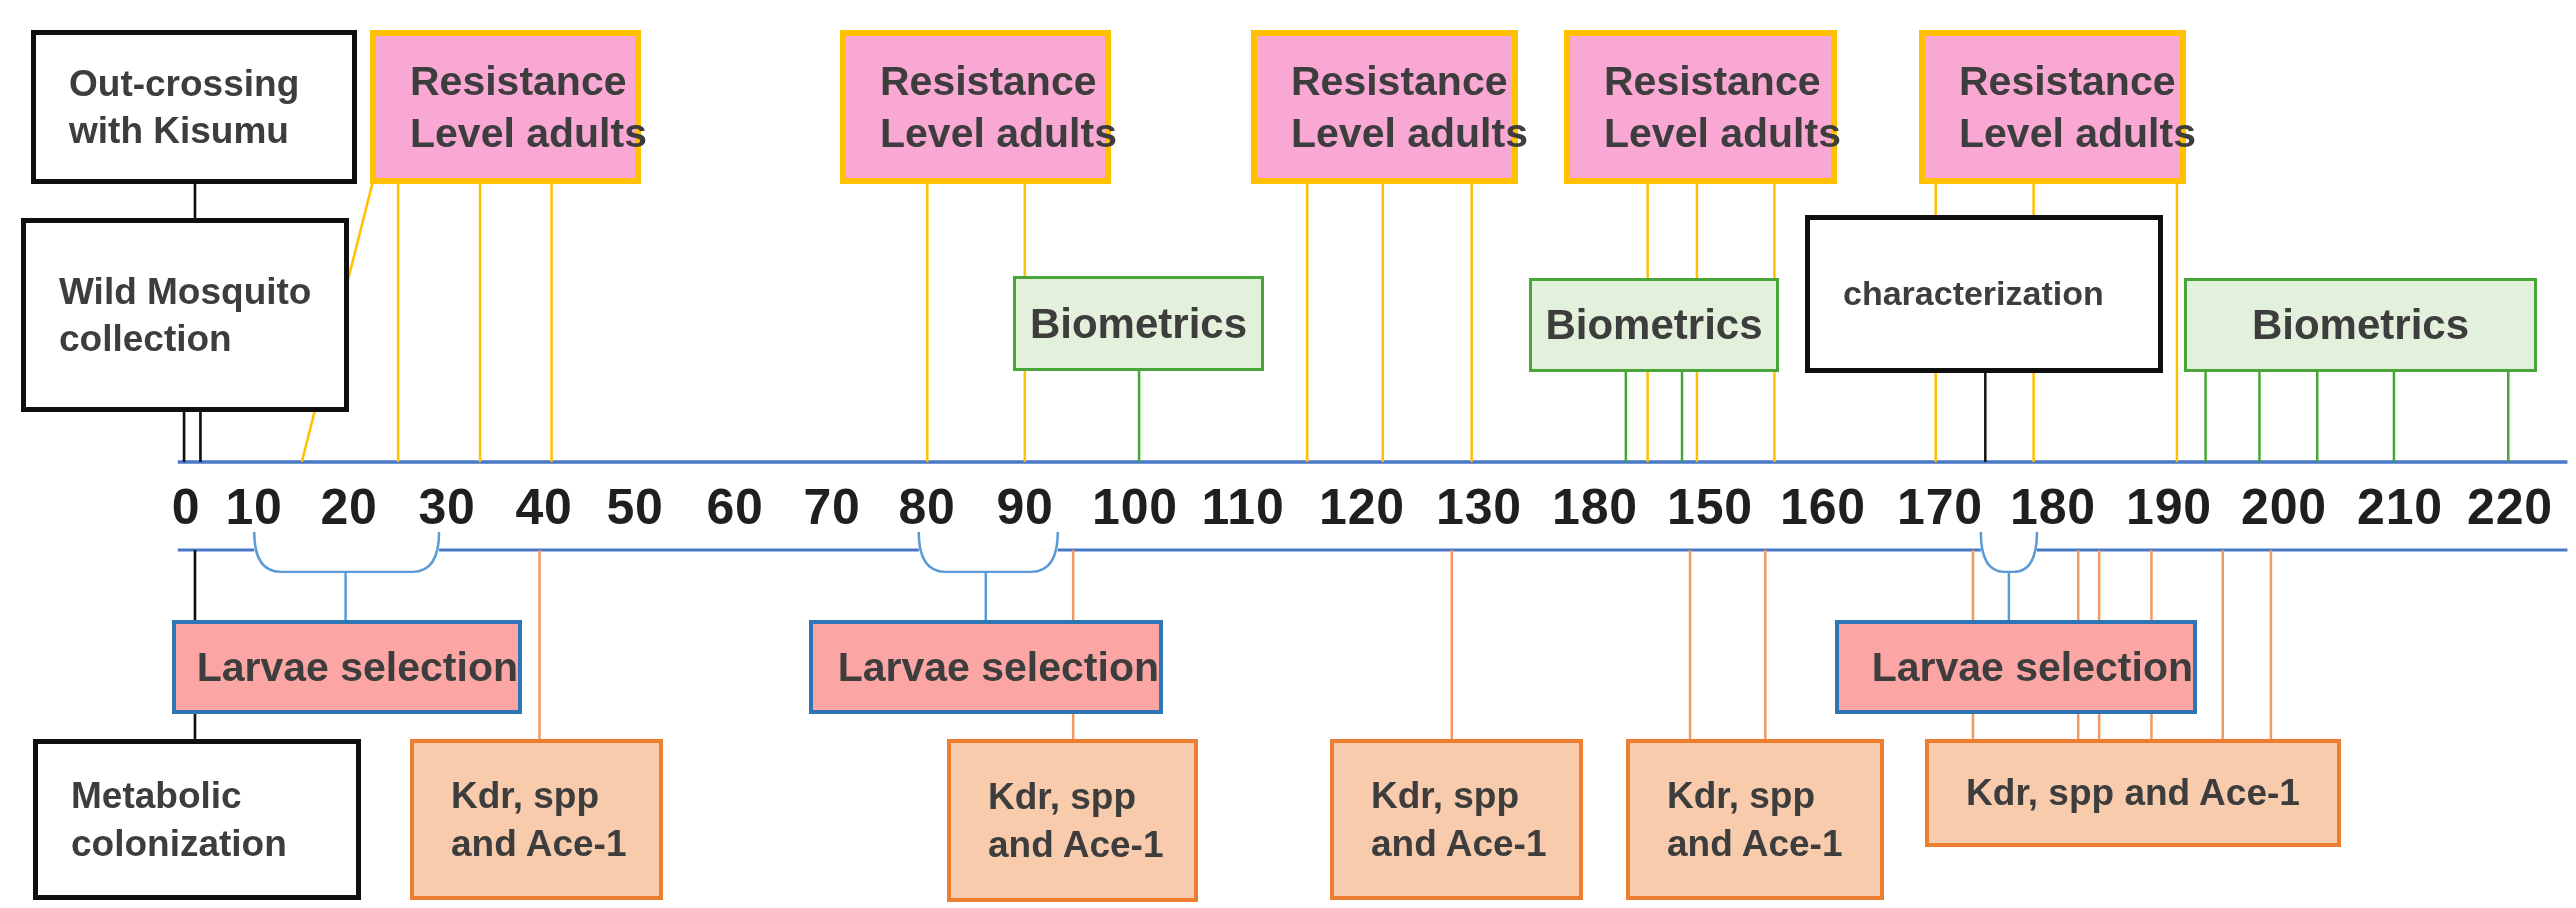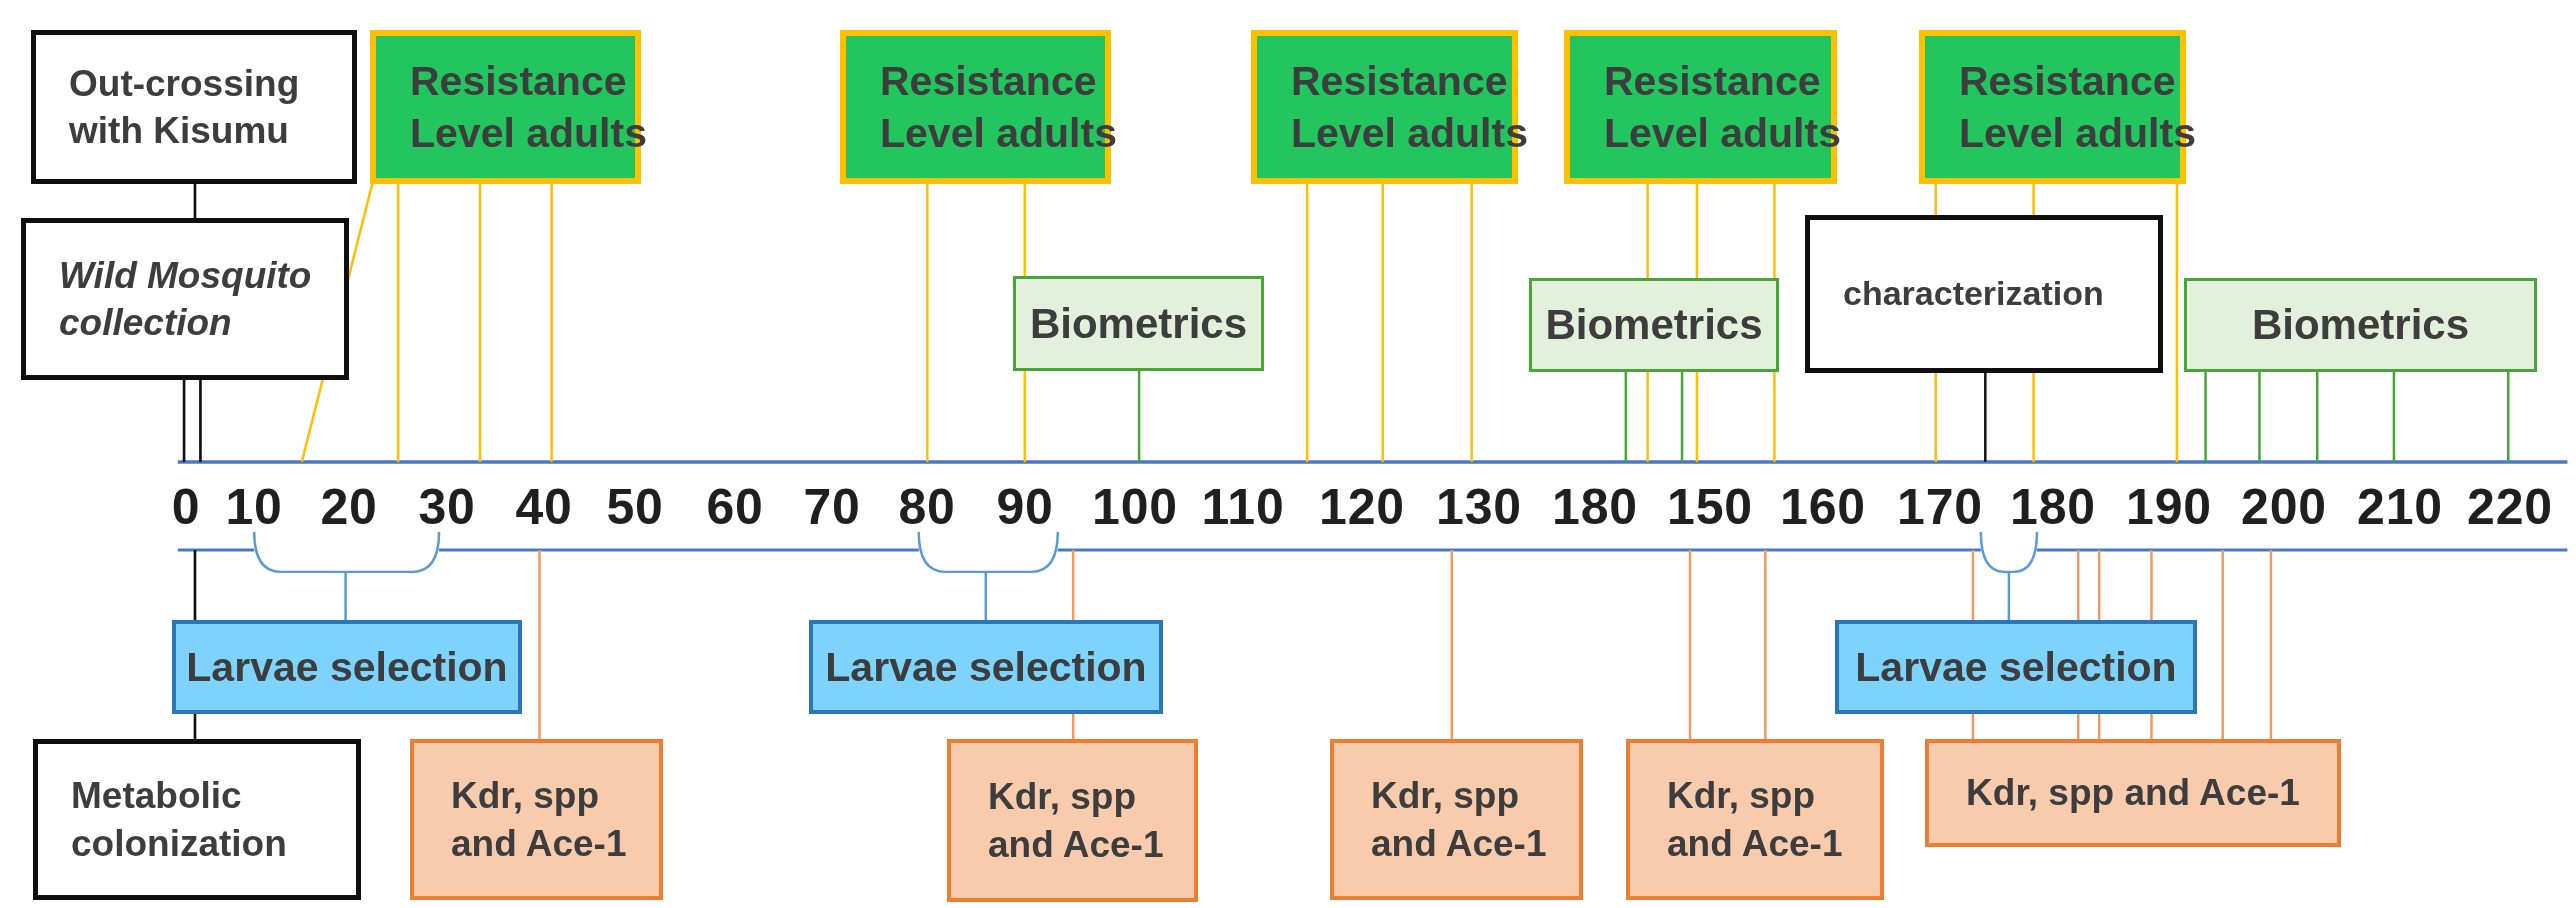--- a/index.html
+++ b/index.html
@@ -17,23 +17,23 @@
     box-sizing:border-box;
     display:flex;
     flex-direction:column;
     justify-content:center;
     font-weight:bold;
     color:#3d3d3d;
     line-height:1.28;
     white-space:nowrap;
   }
   .box.plain {background:#ffffff;border:5.5px solid #0f0f0f;padding-left:33px;font-size:37px;}
-  .box.yellow{background:#22c55e;border:6.2px solid #FFC000;padding-left:34px;font-size:41px;}
+  .box.yellow{background:#f9a8d4;border:6.2px solid #FFC000;padding-left:34px;font-size:41px;}
   .box.green {background:#E2F0DC;border:3.9px solid #47A637;align-items:center;font-size:42px;}
-  .box.blue  {background:#7dd3fc;border:4.7px solid #2E75B6;align-items:center;font-size:41px;}
+  .box.blue  {background:#fca5a5;border:4.7px solid #2E75B6;align-items:flex-end;font-size:41px;}
   .box.orange{background:#F8CBAD;border:4.7px solid #ED7D31;padding-left:37px;font-size:37px;}
   .box.orange.centered{align-items:center;padding-left:0;}
   .tick{
     position:absolute;
     transform:translate(-50%,-50%);
     font-size:50px;
     font-weight:600;
     color:#1f1f1f;
     letter-spacing:0.8px;
   }
@@ -117,21 +117,21 @@
       <div class="tick" style="left: 2169px; top: 507px;">190</div>
       <div class="tick" style="left: 2284px; top: 507px;">200</div>
       <div class="tick" style="left: 2400px; top: 507px;">210</div>
       <div class="tick" style="left: 2510px; top: 507px;">220</div>
     </div>
   <div id="boxes">
       <div class="box plain" style="left: 31px; top: 30px; width: 326px; height: 154px; font-size: 37px;">
         <div>Out-crossing</div>
         <div>with Kisumu</div>
       </div>
-      <div class="box plain" style="left: 21px; top: 218px; width: 328px; height: 162px; font-size: 37px; font-style: italic;">
+      <div class="box plain" style="left: 21px; top: 218px; width: 328px; height: 194px; font-size: 37px;">
         <div>Wild Mosquito</div>
         <div>collection</div>
       </div>
       <div class="box plain" style="left: 33px; top: 739px; width: 328px; height: 161px; font-size: 37px;">
         <div>Metabolic</div>
         <div>colonization</div>
       </div>
       <div class="box plain" style="left: 1805px; top: 215px; width: 358px; height: 158px; font-size: 34px;">
         <div>characterization</div>
       </div>

